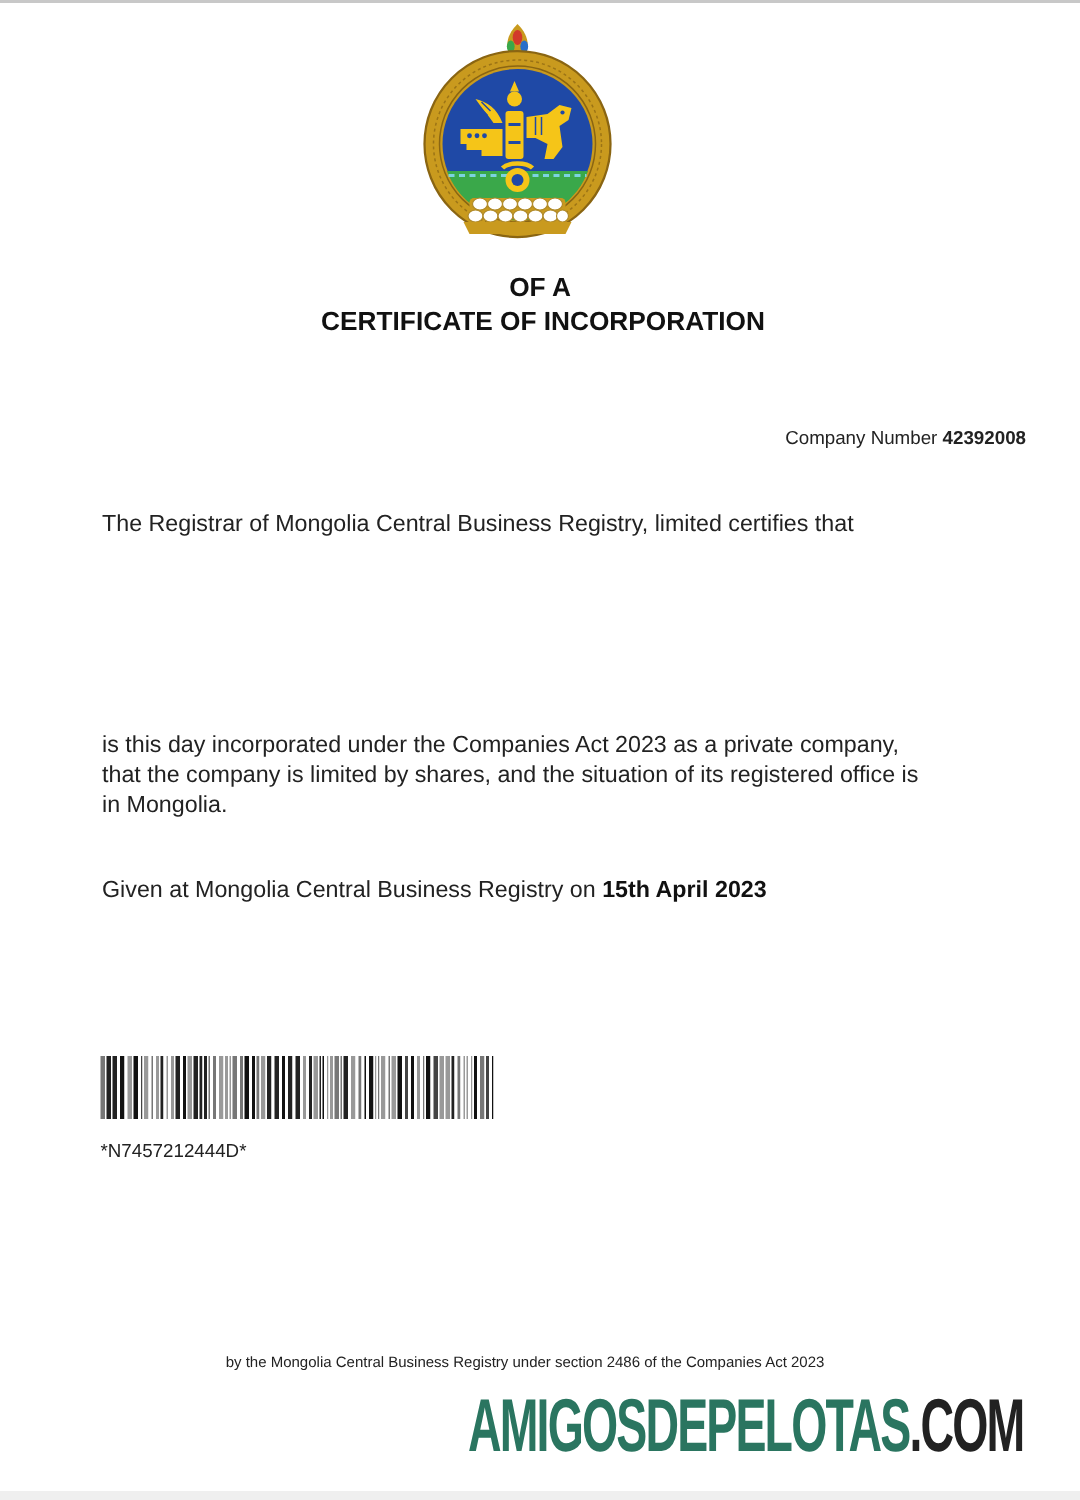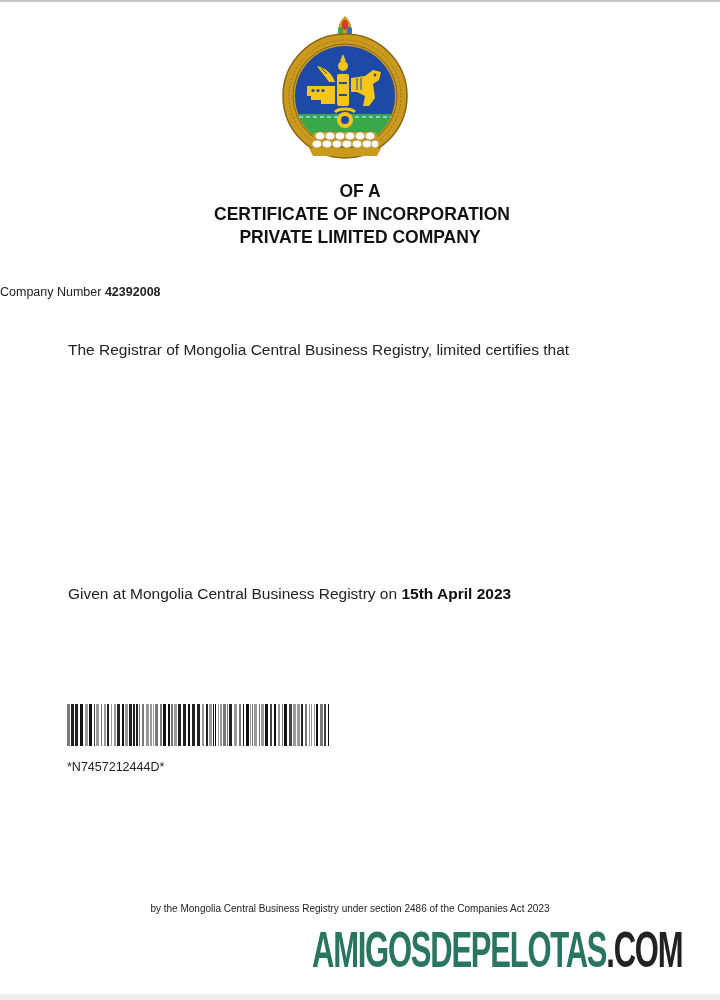--- a/index.html
+++ b/index.html
@@ -43,21 +43,21 @@
       font-size: 17.5px;
       line-height: 23px;
       color: #111;
     }
     .title-line { display: block; }
     .title-line.l1 { padding-left: 4px; }
     .company-number {
       position: absolute;
       left: 0; top: 285px;
       width: 684px;
-      text-align: left;
+      text-align: right;
       font-size: 12.5px;
       color: #222;
     }
     .company-number b { font-weight: bold; }
     .body-text {
       position: absolute;
       left: 68px;
       width: 560px;
       font-size: 15.5px;
       line-height: 20px;
@@ -173,31 +173,31 @@
       <ellipse cx="80" cy="128" rx="5" ry="4"></ellipse>
       <ellipse cx="90" cy="128" rx="5" ry="4"></ellipse>
       <ellipse cx="98" cy="128" rx="4" ry="4"></ellipse>
     </g>
     <path d="M32 132 L104 132 L100 140 L36 140 Z" fill="#c99a1e"></path>
   </svg>
 
   <div class="title-block">
     <span class="title-line">OF A</span>
     <span class="title-line l1">CERTIFICATE OF INCORPORATION</span>
-    <span class="title-line">PRIVATE LIMITED COMPANY</span>
   </div>
 
   <div class="company-number">
     <span>Company Number</span>
     <b>42392008</b>
   </div>
 
   <p class="body-text p-registrar">The Registrar of Mongolia Central Business Registry, limited certifies that</p>
 
 
+  <p class="body-text p-incorporated">is this day incorporated under the Companies Act 2023 as a private company, that the company is limited by shares, and the situation of its registered office is in Mongolia.</p>
 
   <p class="body-text p-given">
     <span>Given at Mongolia Central Business Registry on</span>
     <b>15th April 2023</b>
   </p>
 
   <div class="barcode" id="barcode">
       <span style="width: 3px; background: rgb(119, 119, 119);"></span>
       <span style="width: 1px; background: rgb(255, 255, 255);"></span>
       <span style="width: 3px; background: rgb(34, 34, 34);"></span>

